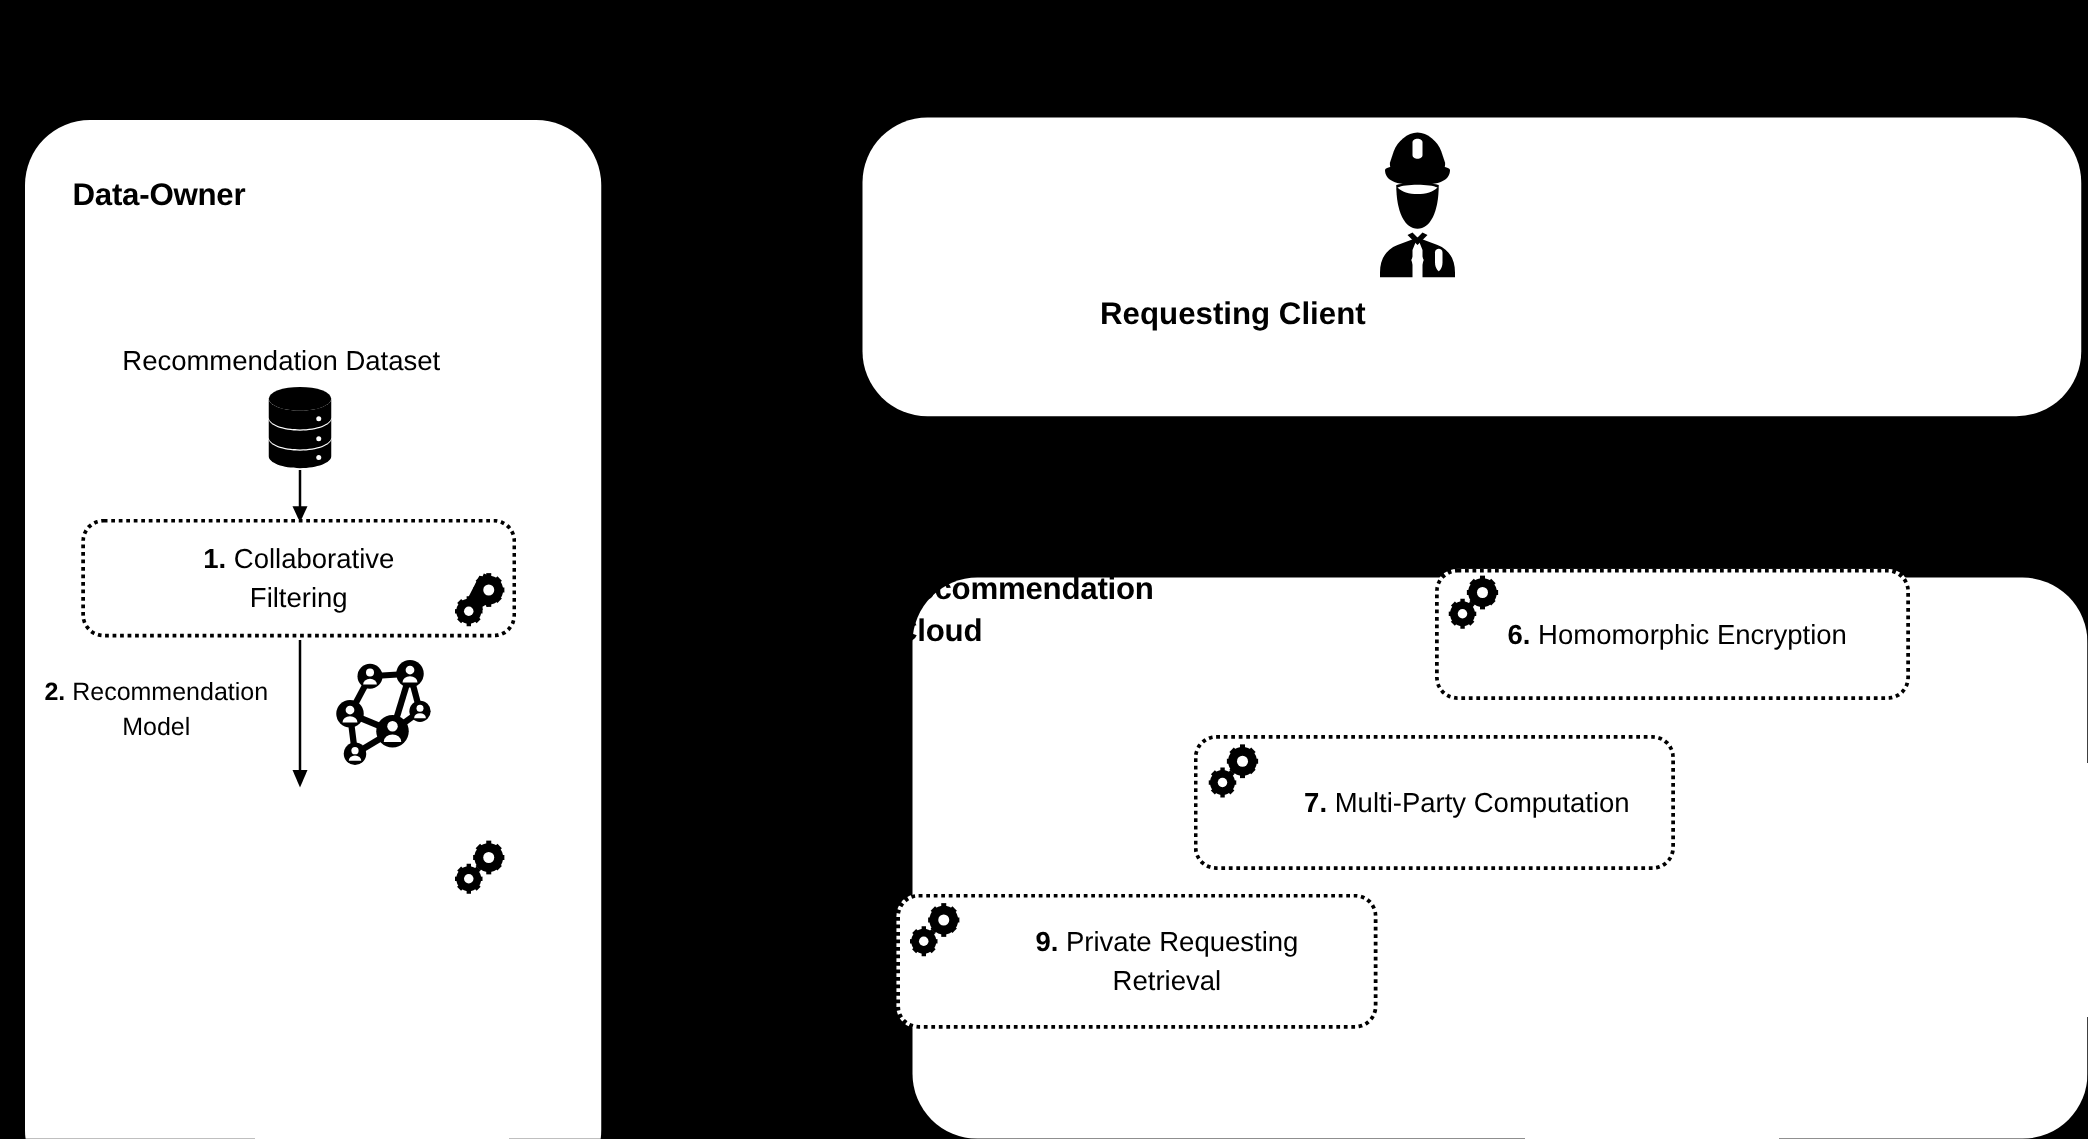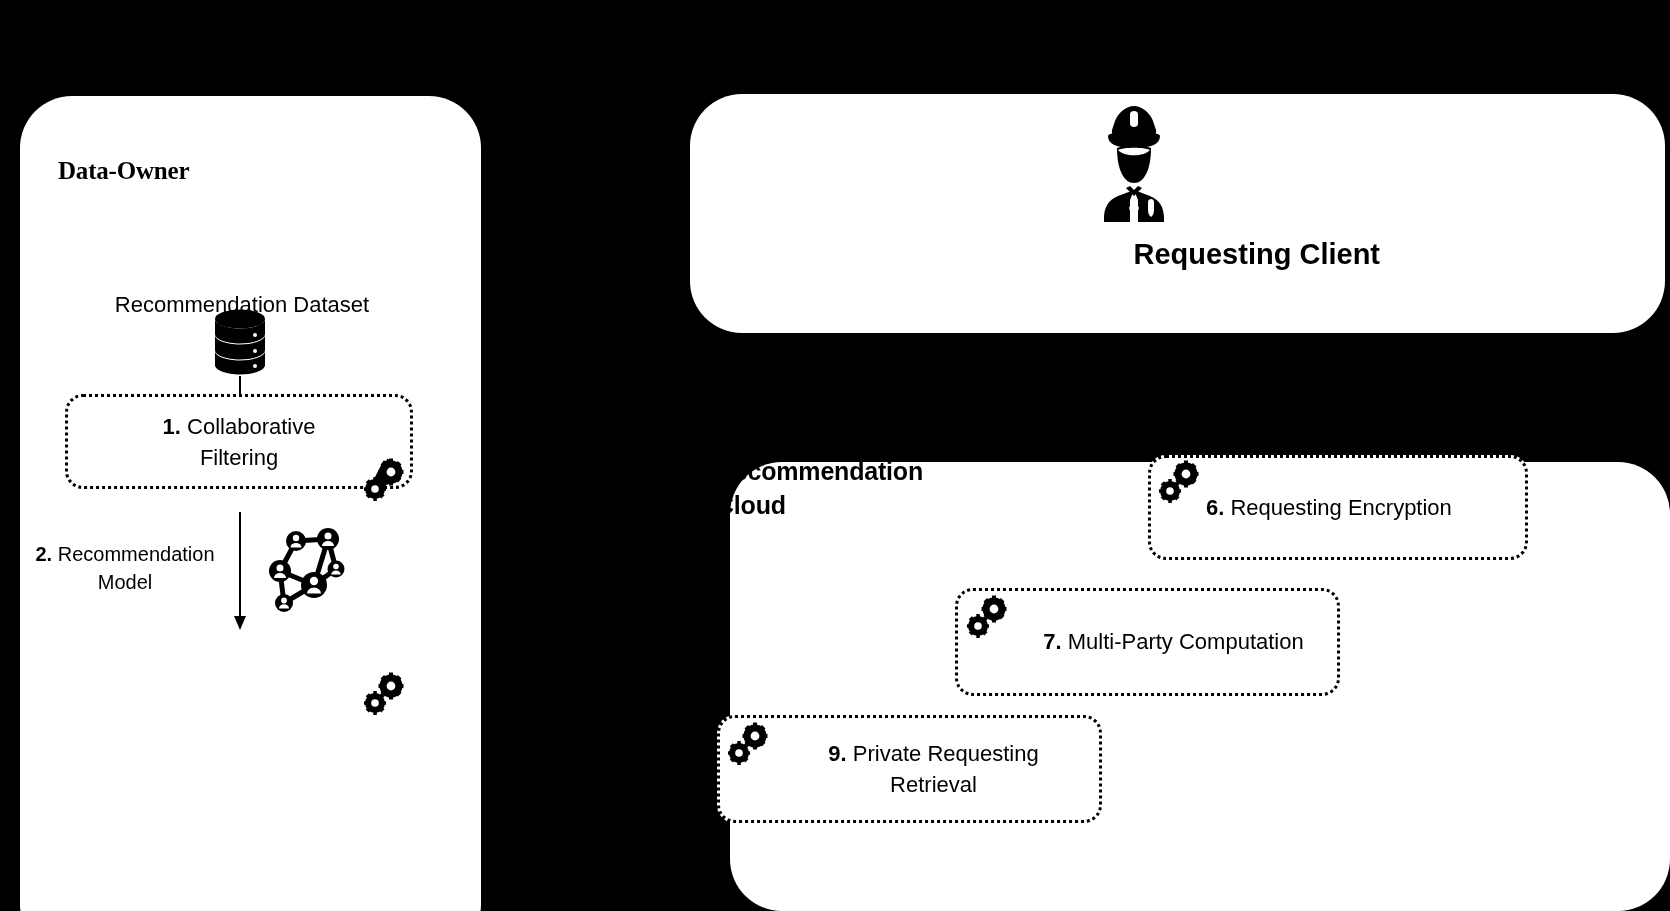--- a/index.html
+++ b/index.html
@@ -56,52 +56,50 @@
     position: absolute;
     font-weight: bold;
     font-size: 25px;
     line-height: 1.35;
     letter-spacing: -0.2px;
     white-space: pre-line;
   }
 
   #data-owner-title {
     left: 58px;
-    top: 154px;
-    font-family: Liberation Serif, serif;
+    top: 140px;
   }
 
   #recommendation-cloud-title {
     left: 716px;
     top: 455px;
   }
 
   
   .plain-label {
     position: absolute;
     font-size: 22px;
     line-height: 1.4;
     text-align: center;
     white-space: pre-line;
   }
 
   #dataset-label {
-    left: 87px;
+    left: 70px;
     top: 274px;
     width: 310px;
-    margin-top: 16px;
   }
 
   #client-label {
     left: 880px;
     top: 234px;
     width: 500px;
-    text-align: right;
+    text-align: left;
     font-weight: bold;
-    font-size: 29px;
+    font-size: 25px;
   }
 
   #model-label {
     left: 10px;
     top: 540px;
     width: 230px;
     text-align: center;
     font-size: 20px;
     line-height: 1.42;
   }
@@ -126,21 +124,21 @@
     font-size: 22px;
     line-height: 1.42;
     padding: 0 10px;
     box-sizing: border-box;
     white-space: pre-line;
   }
   .dotted-box .box-text b { font-weight: bold; }
 
   #box-collaborative-filtering {
     left: 65px;
-    top: 394px;
+    top: 415px;
     width: 348px;
     height: 95px;
   }
 
   #box-pre-processing {
     left: 65px;
     top: 629px;
     width: 348px;
     height: 95px;
   }
@@ -383,21 +381,21 @@
   </div>
 
   <div class="plain-label" id="client-label">Requesting Client</div>
 
   <div class="panel" id="panel-recommendation-cloud"></div>
 
   <div class="panel-title" id="recommendation-cloud-title">Recommendation
 Cloud</div>
 
   <div class="dotted-box" id="box-homomorphic-encryption">
-    <div class="box-text"><b>6.</b> <span>Requesting Encryption</span></div>
+    <div class="box-text"><b>6.</b> <span>Homomorphic Encryption</span></div>
   </div>
 
   <div class="icon" id="gear-icon-he">
     <svg width="44" height="44" viewBox="0 0 44 44" xmlns="http://www.w3.org/2000/svg">
       <g fill="#000000">
         <circle cx="29" cy="14" r="11.5"></circle>
         <circle cx="29" cy="14" r="4.4" fill="#ffffff"></circle>
         <circle cx="13" cy="31" r="10"></circle>
         <circle cx="13" cy="31" r="3.8" fill="#ffffff"></circle>
         <rect x="27" y="0.5" width="4" height="5"></rect>

